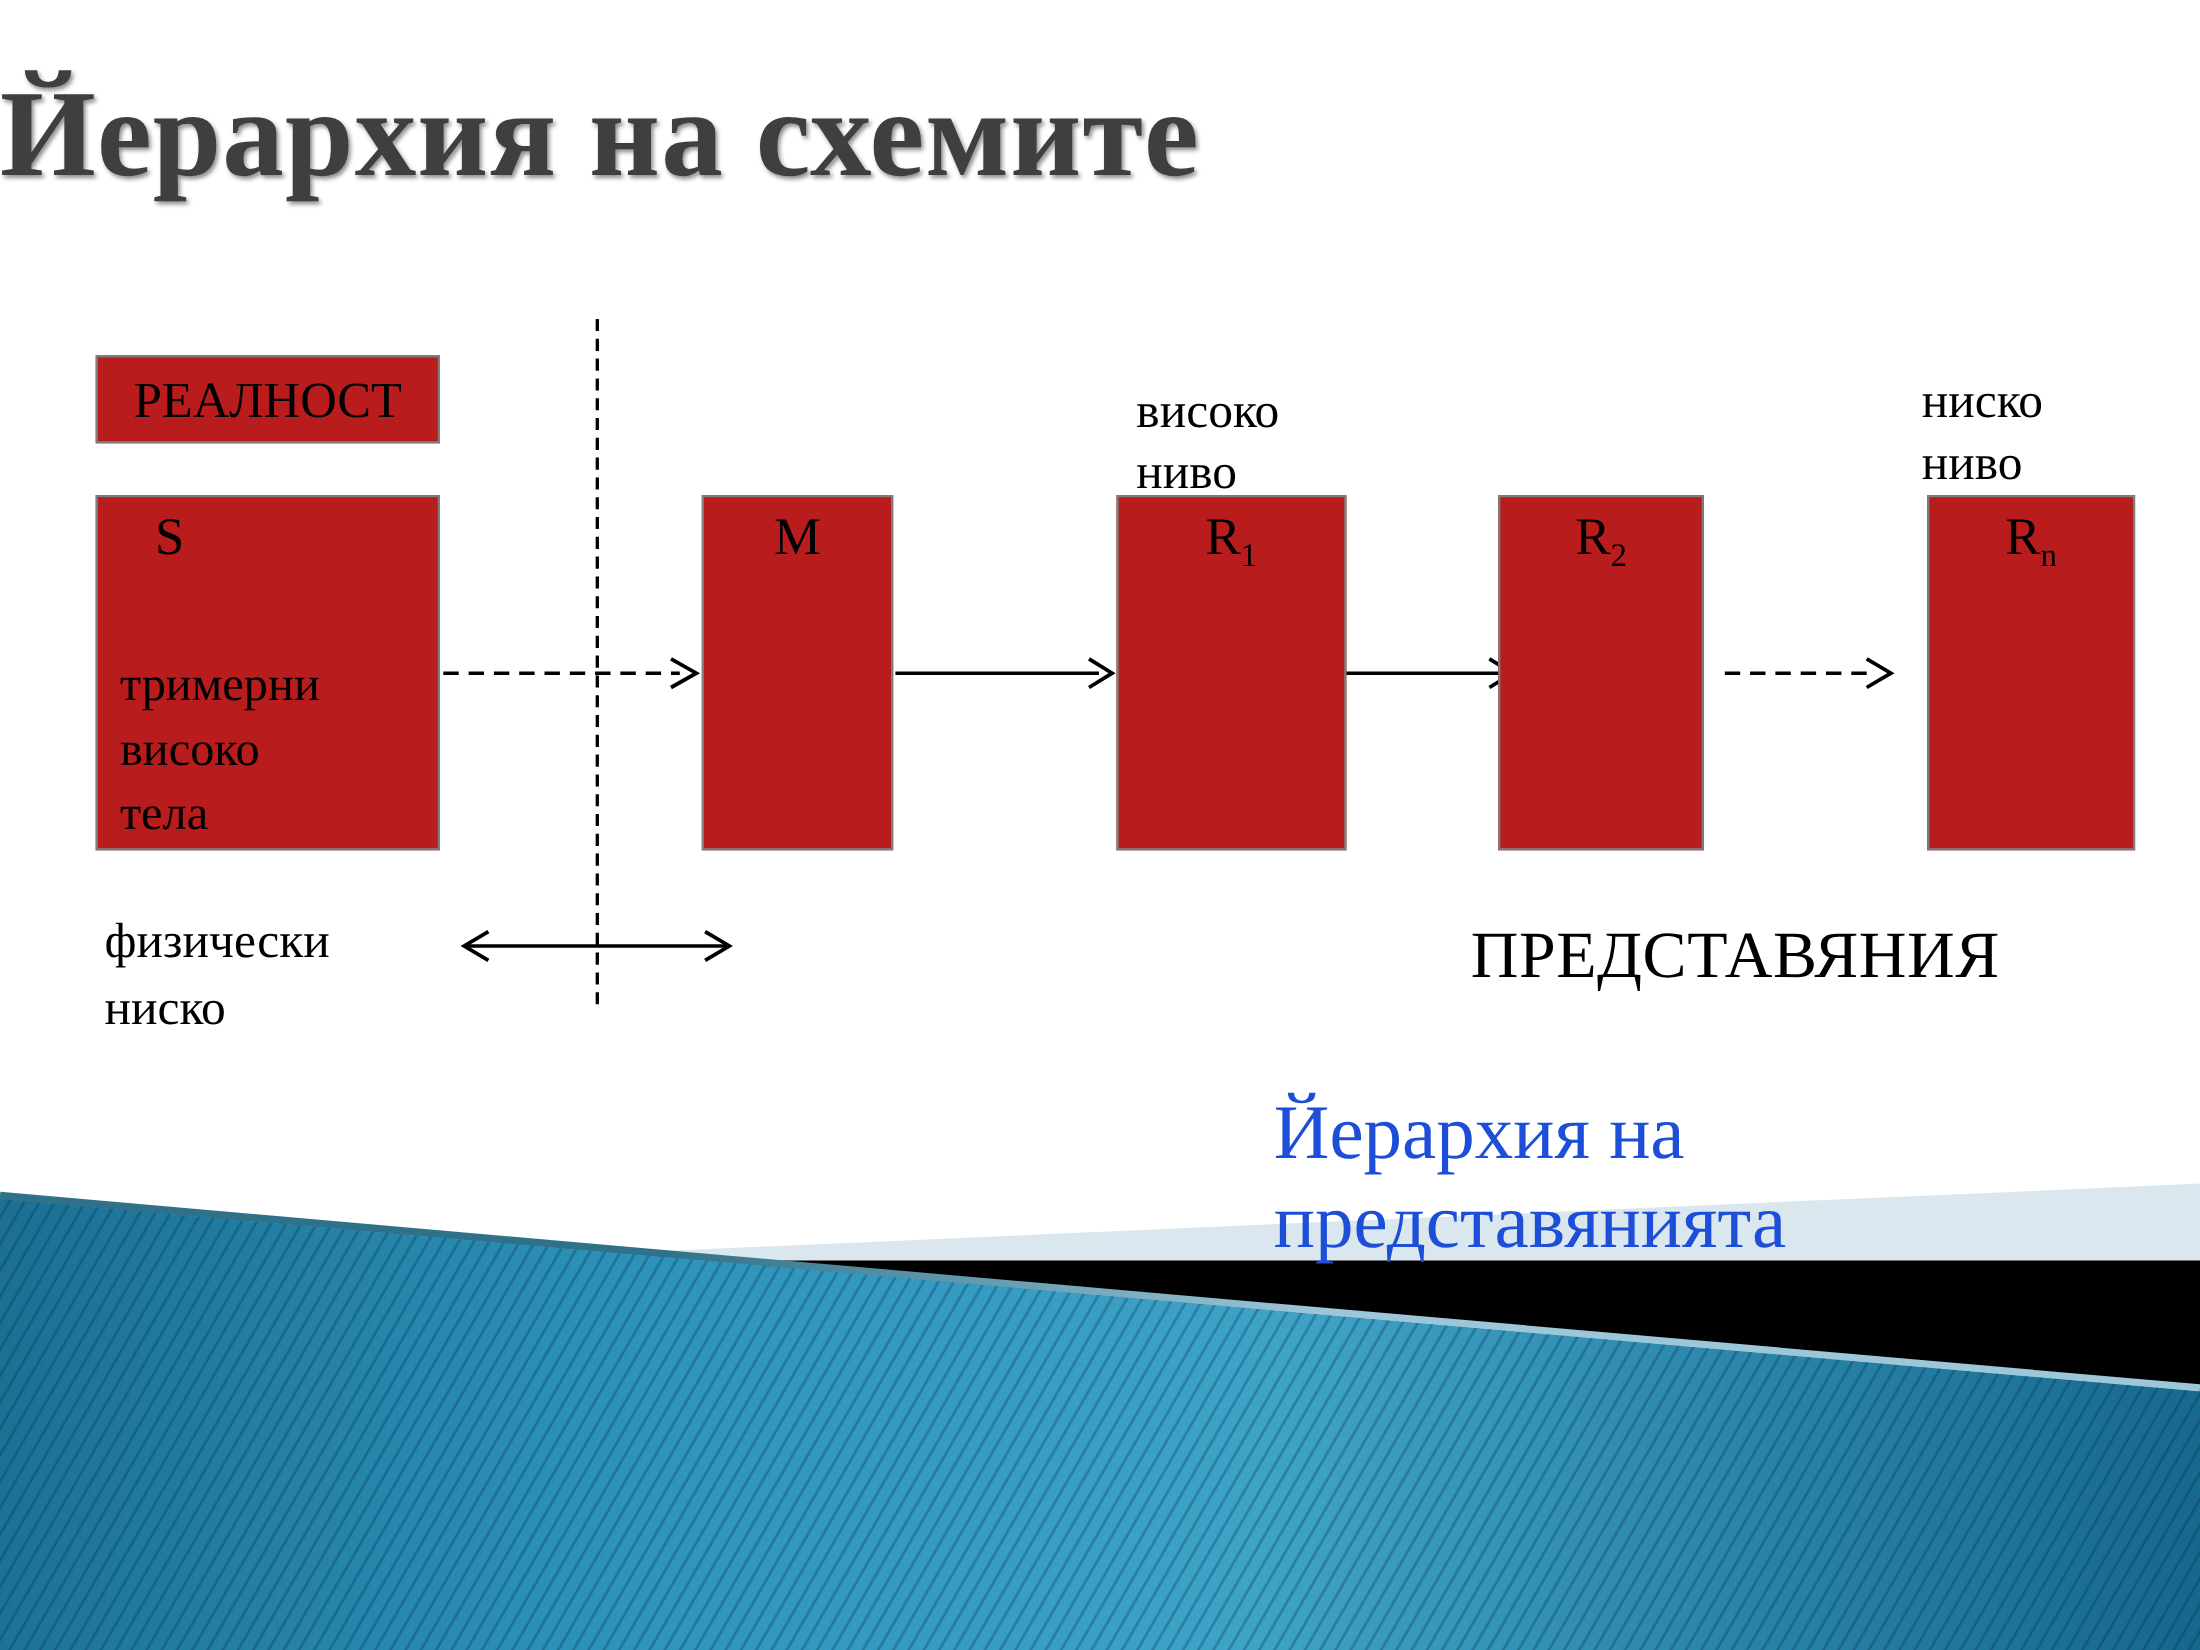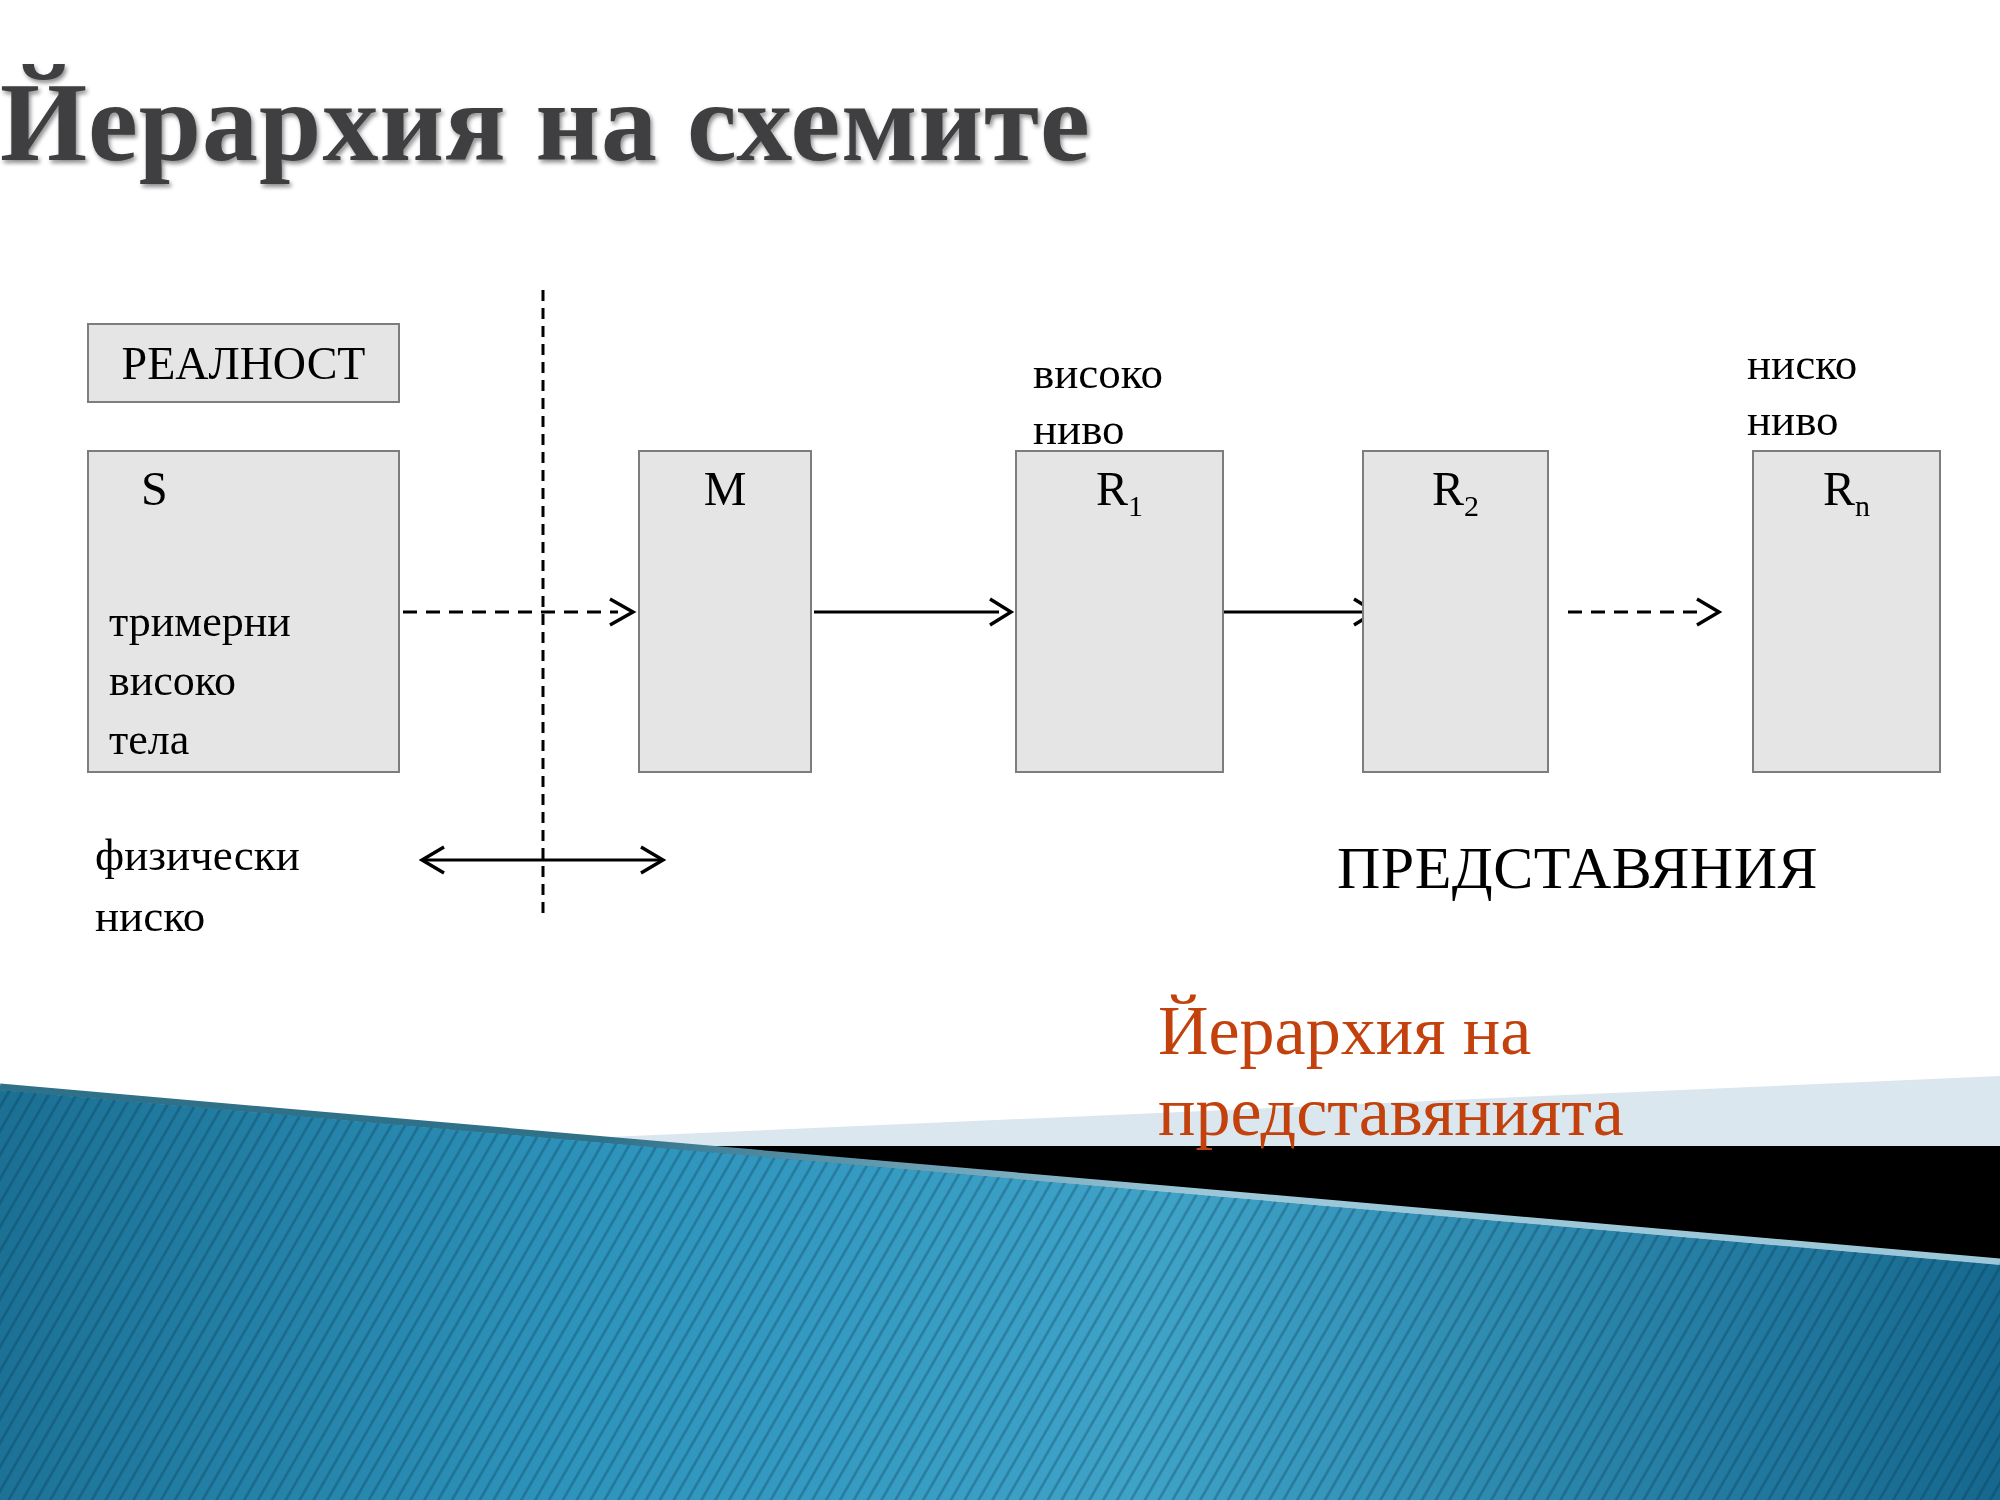--- a/index.html
+++ b/index.html
@@ -17,21 +17,21 @@
     left:0;right:0;top:66px;
     text-align:left;
     font-size:112px;font-weight:bold;line-height:1;
     color:#3f3e40;
     text-shadow:0 -2px 1px rgba(255,255,255,0.20), 2px 3px 4px rgba(0,0,0,0.45);
     letter-spacing:1px;
   }
   
   .box{
     border:2px solid #7d7d7d;
-    background:#e5e5e5;
+    background:#b91c1c;
     box-sizing:border-box;
   }
   .box-letter{
     font-size:48px;line-height:1.3;
     text-align:center;
     padding-top:6px;
   }
   .box-letter sub{font-size:30px;}
   .reality{
     left:87px;top:323px;width:313px;height:80px;
@@ -47,21 +47,21 @@
   .rnbox{left:1752px;top:450px;width:189px;height:323px;}
   
   .lvl{font-size:45px;line-height:56px;}
   .high-lvl{left:1033px;top:345px;}
   .low-lvl{left:1747px;top:336px;}
   .phys{left:95px;top:825px;font-size:45px;line-height:61px;}
   .repr{left:1337px;top:832px;font-size:60px;line-height:1.2;letter-spacing:0.5px;}
   .footer-caption{
     left:1158px;top:991px;
     font-size:70px;line-height:1.15;
-    color:#c2410c;
+    color:#1d4ed8;
   }
   svg.layer{position:absolute;left:0;top:0;width:2000px;height:1500px;pointer-events:none;}
 </style>
 </head>
 <body>
 
 <div class="slide">
 
   <svg class="layer" viewBox="0 0 2000 1500" aria-hidden="true">
     <defs>

